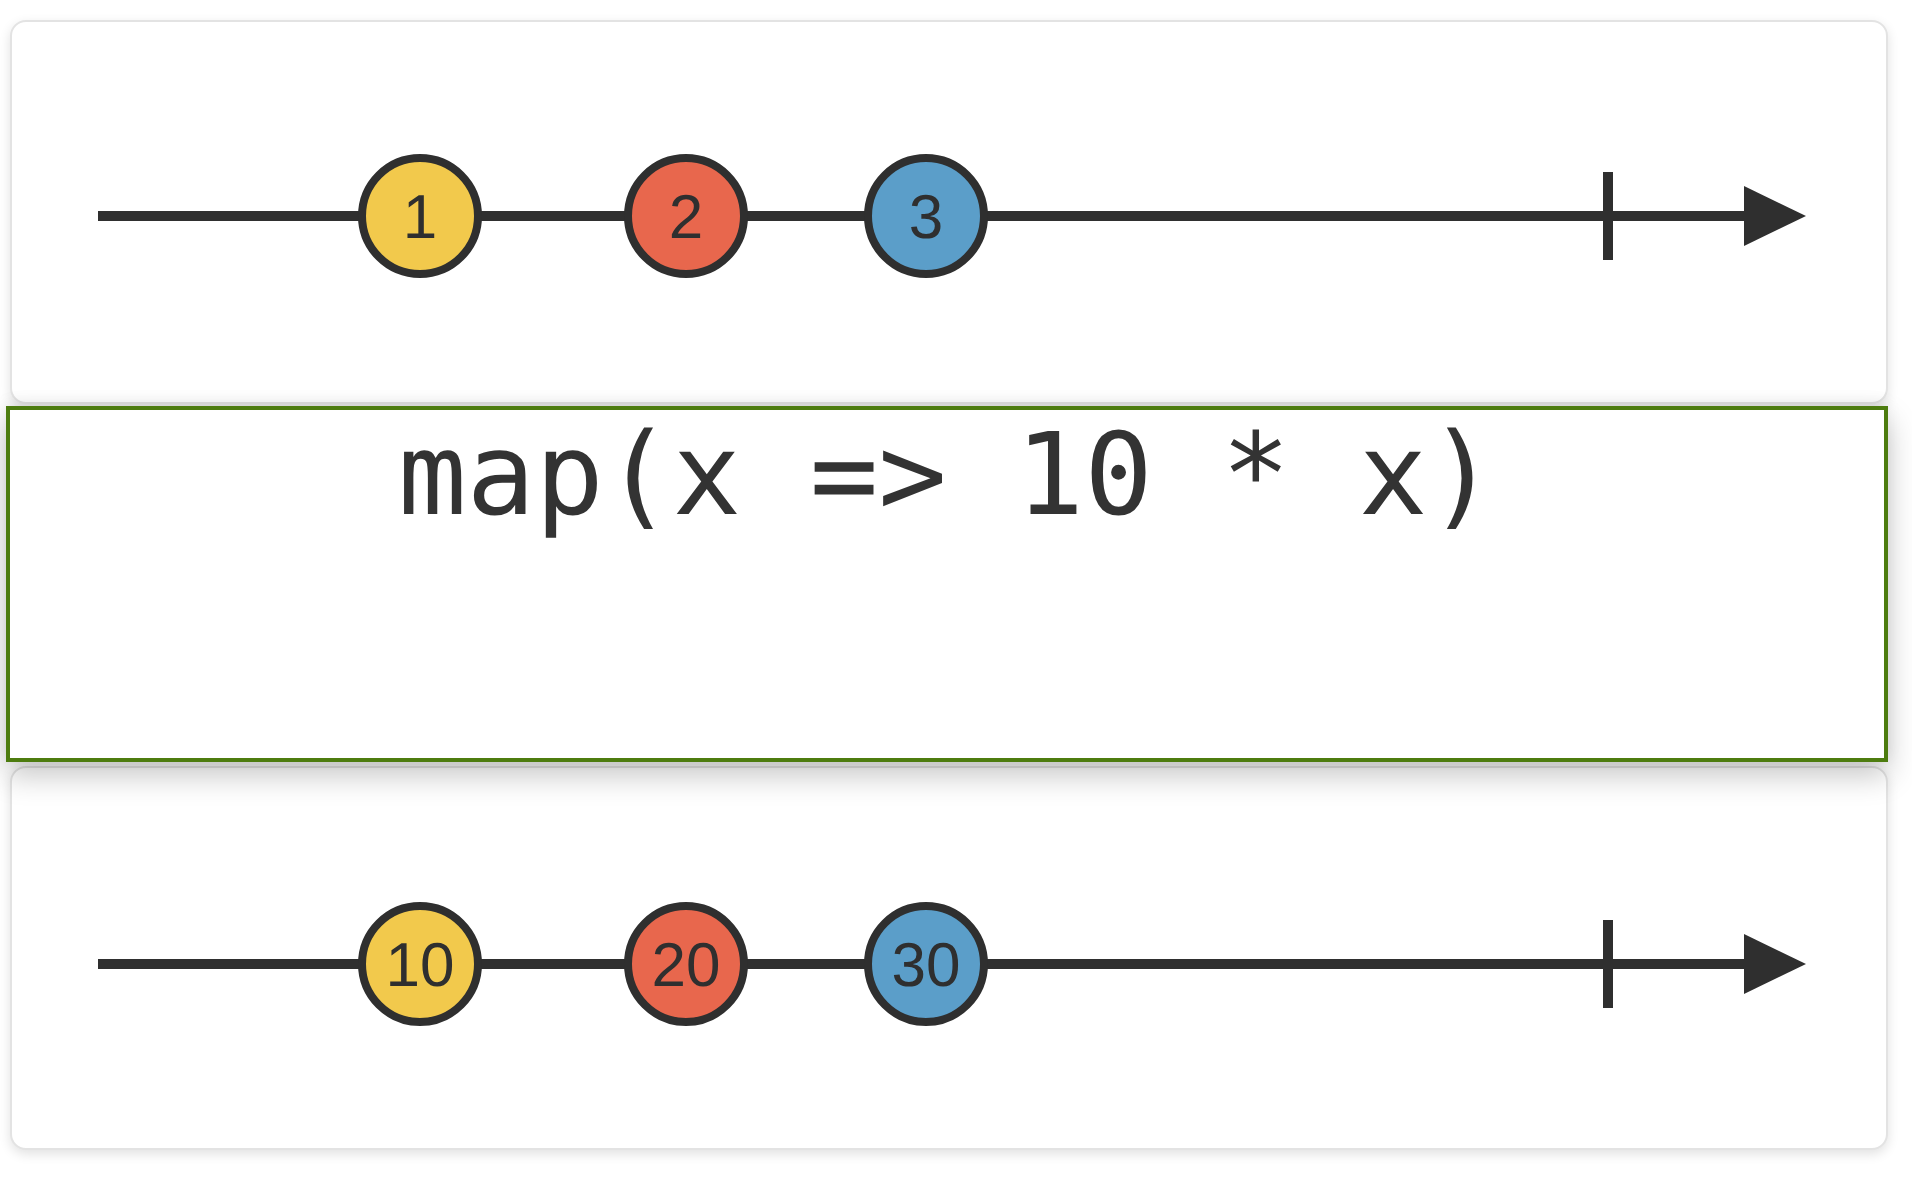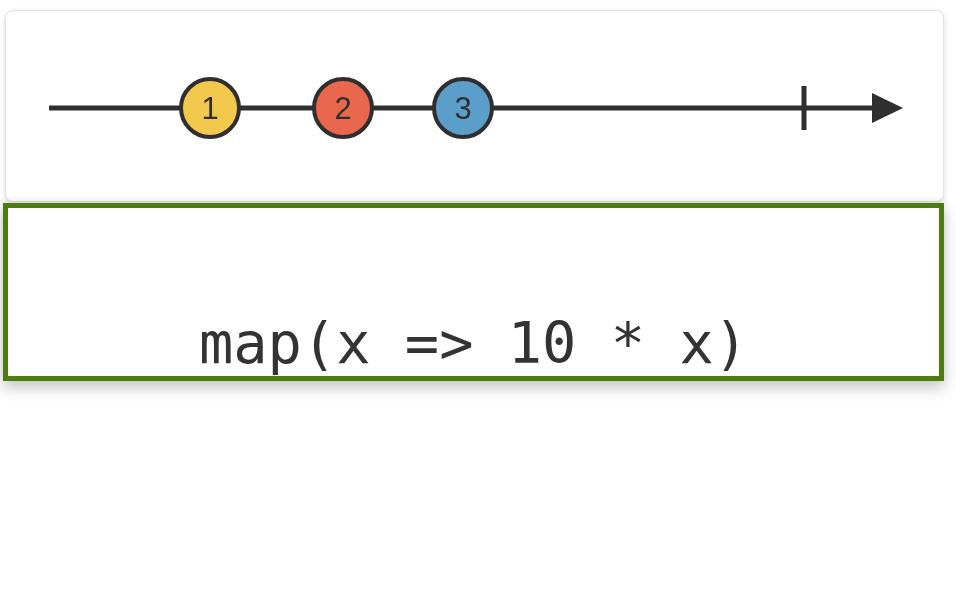--- a/index.html
+++ b/index.html
@@ -53,26 +53,26 @@
     color: #2f2f2f;
     user-select: none;
   }
   .operator-box {
     position: absolute;
     left: 3px;
     top: 203px;
     width: 941px;
     height: 178px;
     background: #ffffff;
-    border: 5px solid #4d7c0f;
+    border: 2px solid #4d7c0f;
     box-shadow: 0 7px 14px rgba(0,0,0,0.22), 0 -2px 7px rgba(0,0,0,0.07);
     box-sizing: border-box;
     z-index: 5;
     display: flex;
-    align-items: flex-end;
+    align-items: flex-start;
     justify-content: center;
   }
   .operator-label {
     font-family: "DejaVu Sans Mono", "Liberation Mono", monospace;
     font-size: 57px;
     letter-spacing: 0;
     white-space: pre;
   }
 </style>
 </head>
@@ -95,14 +95,31 @@
     </div>
     <div class="marble" style="left: 426px; top: 66px; background-color: rgb(91, 158, 201);">
       <span class="marble-label">3</span>
     </div>
   </div>
 
   <div class="operator-box">
     <span class="operator-label" style="color: rgb(51, 51, 51);">map(x =&gt; 10 * x)</span>
   </div>
 
+  <div class="stream-card bottom" style="color: rgb(47, 47, 47);">
+    <svg class="stream-svg" viewBox="0 0 937 190">
+      <line x1="43" y1="98" x2="868" y2="98" stroke="currentColor" stroke-width="5"></line>
+      <line x1="798" y1="76" x2="798" y2="120" stroke="currentColor" stroke-width="5"></line>
+      <polygon points="866,83 866,113 897,98" fill="currentColor"></polygon>
+    </svg>
+
+    <div class="marble" style="left: 173px; top: 67px; background-color: rgb(242, 201, 76);">
+      <span class="marble-label">10</span>
+    </div>
+    <div class="marble" style="left: 306px; top: 67px; background-color: rgb(232, 103, 77);">
+      <span class="marble-label">20</span>
+    </div>
+    <div class="marble" style="left: 426px; top: 67px; background-color: rgb(91, 158, 201);">
+      <span class="marble-label">30</span>
+    </div>
+  </div>
 
 </div>
 
 </body></html>

